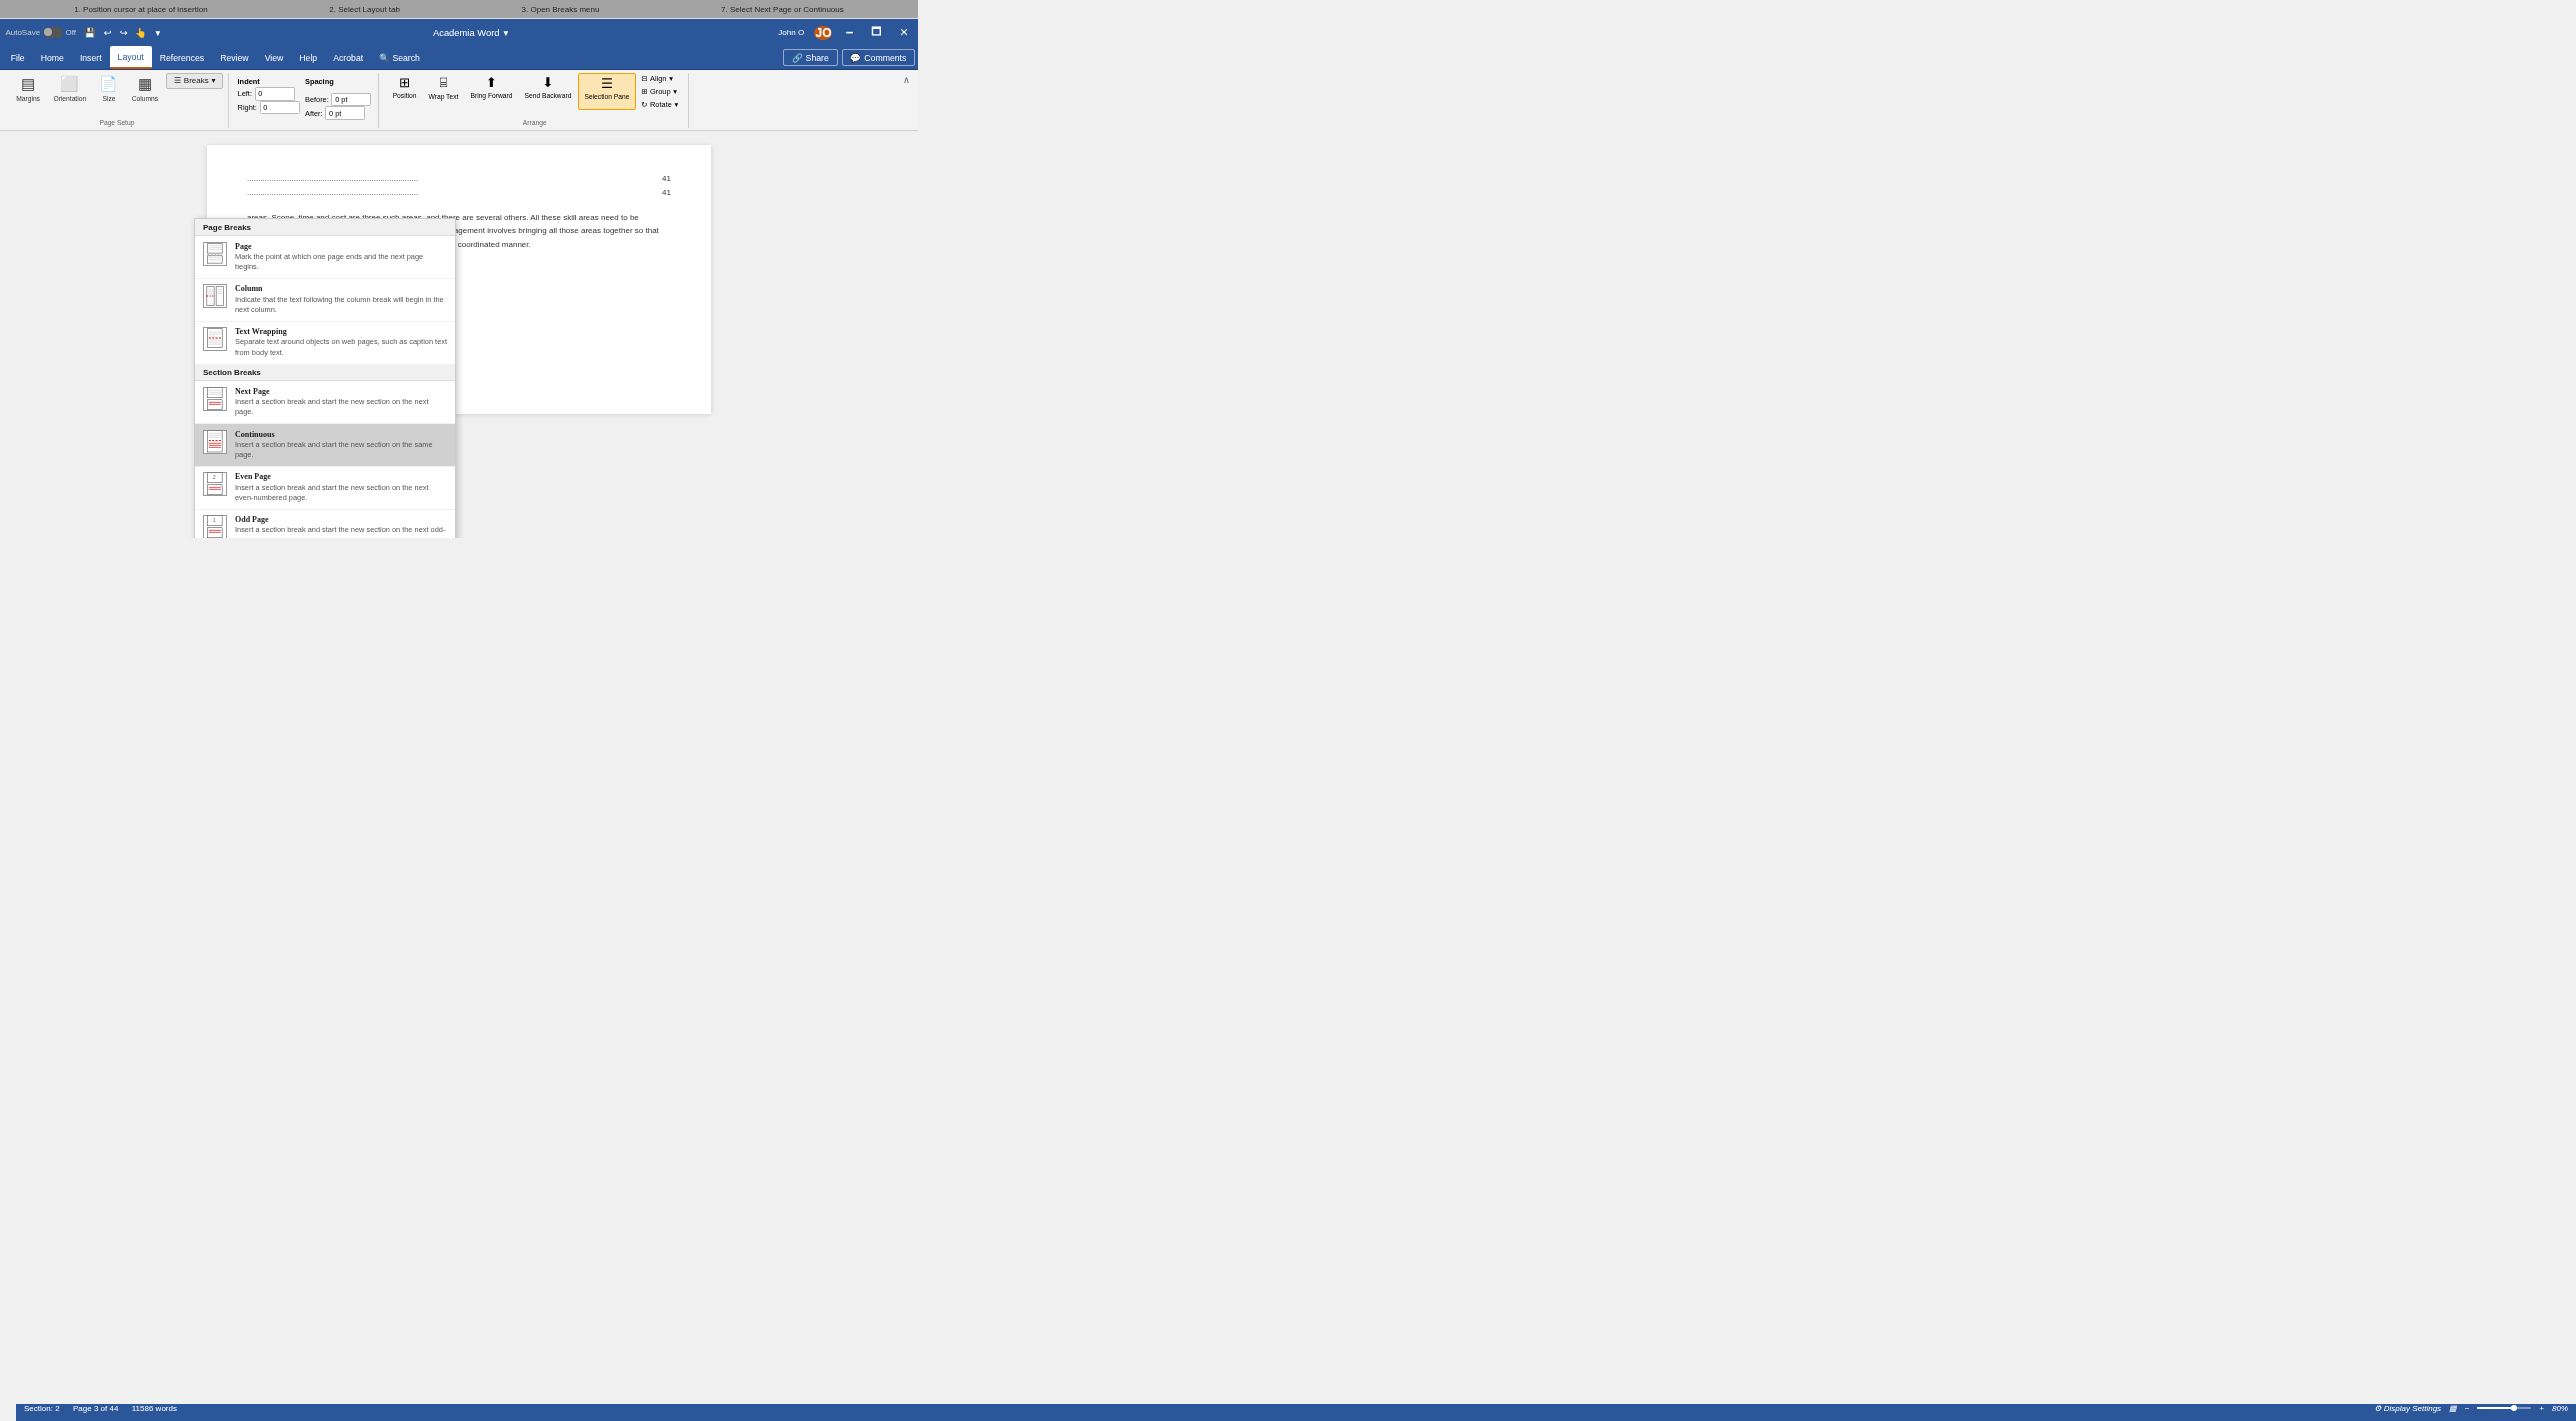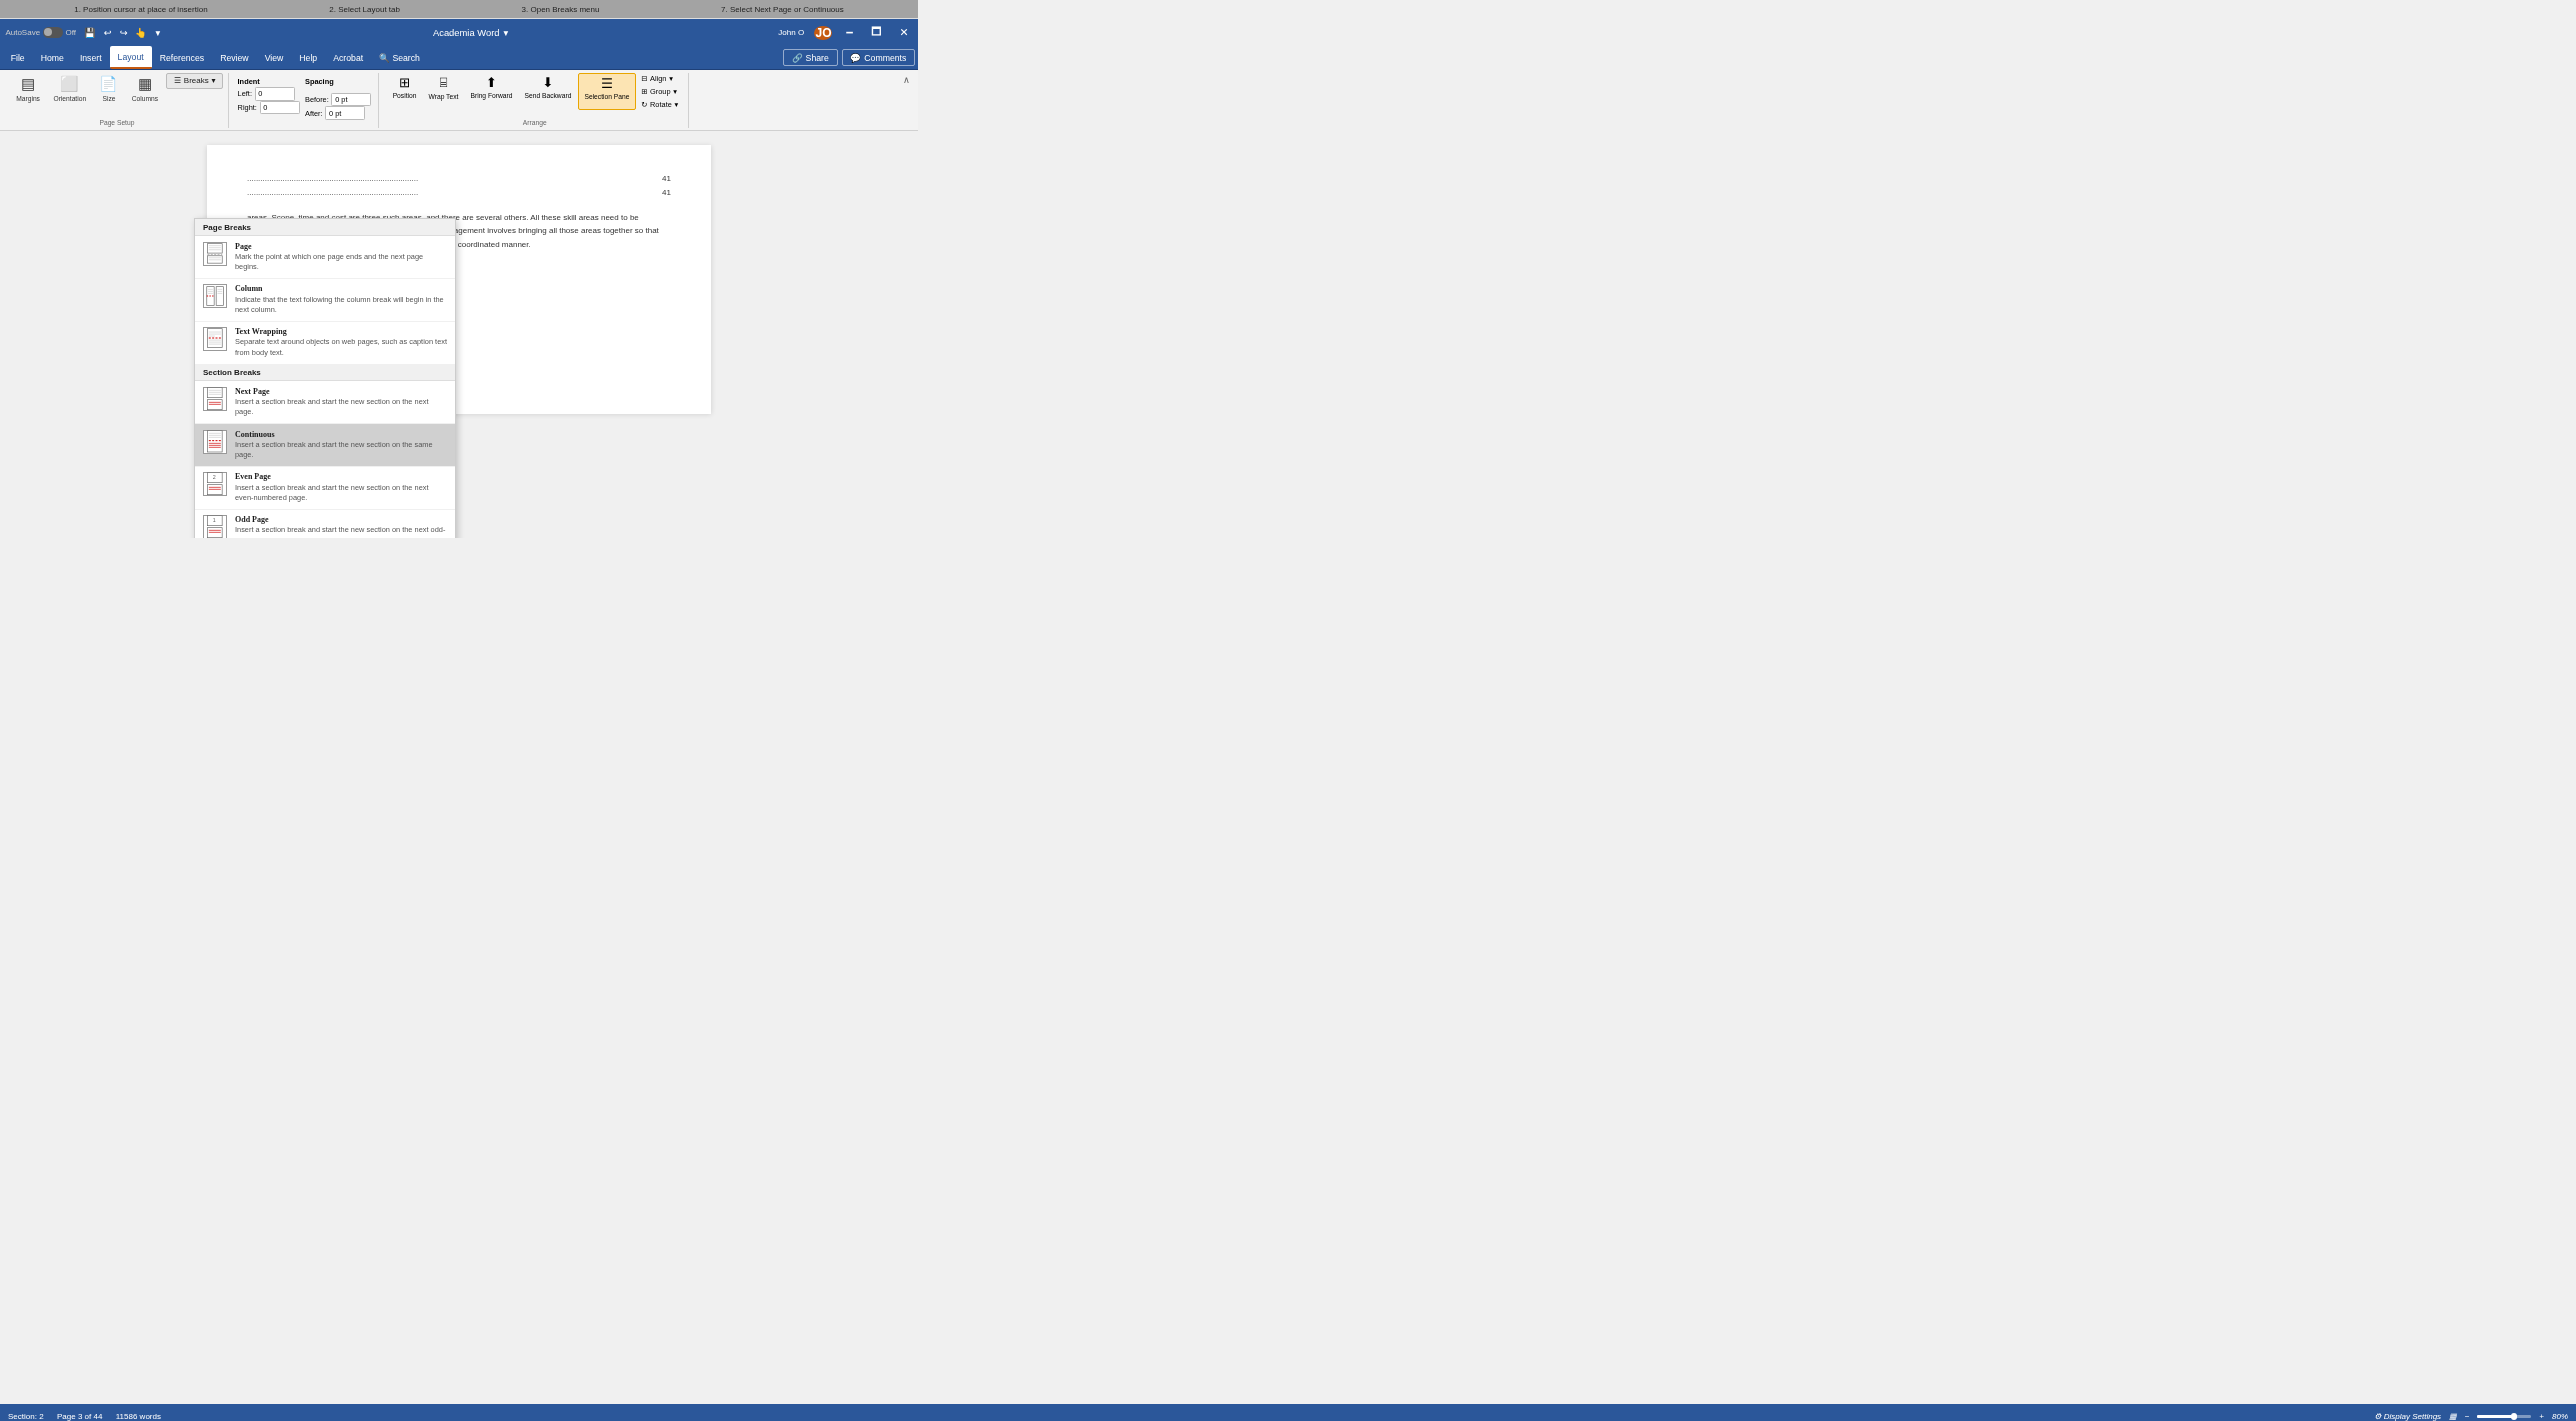--- a/index.html
+++ b/index.html
@@ -342,27 +342,27 @@
       line-height: 1.7;
       margin-top: 10.8px;
     }
 
     
     .status-bar {
       background: #2b579a;
       color: white;
       height: 17.5px;
       display: flex;
-      align-items: flex-end;
+      align-items: flex-start;
       padding: 0 8px;
       font-size: 8px;
       gap: 13.4px;
       position: fixed;
       bottom: 0;
-      left: 0;
+      left: 16px;
       right: 0;
     }
     .status-right {
       margin-left: auto;
       display: flex;
       align-items: center;
       gap: 8px;
       font-style: italic;
     }
     .zoom-slider {

